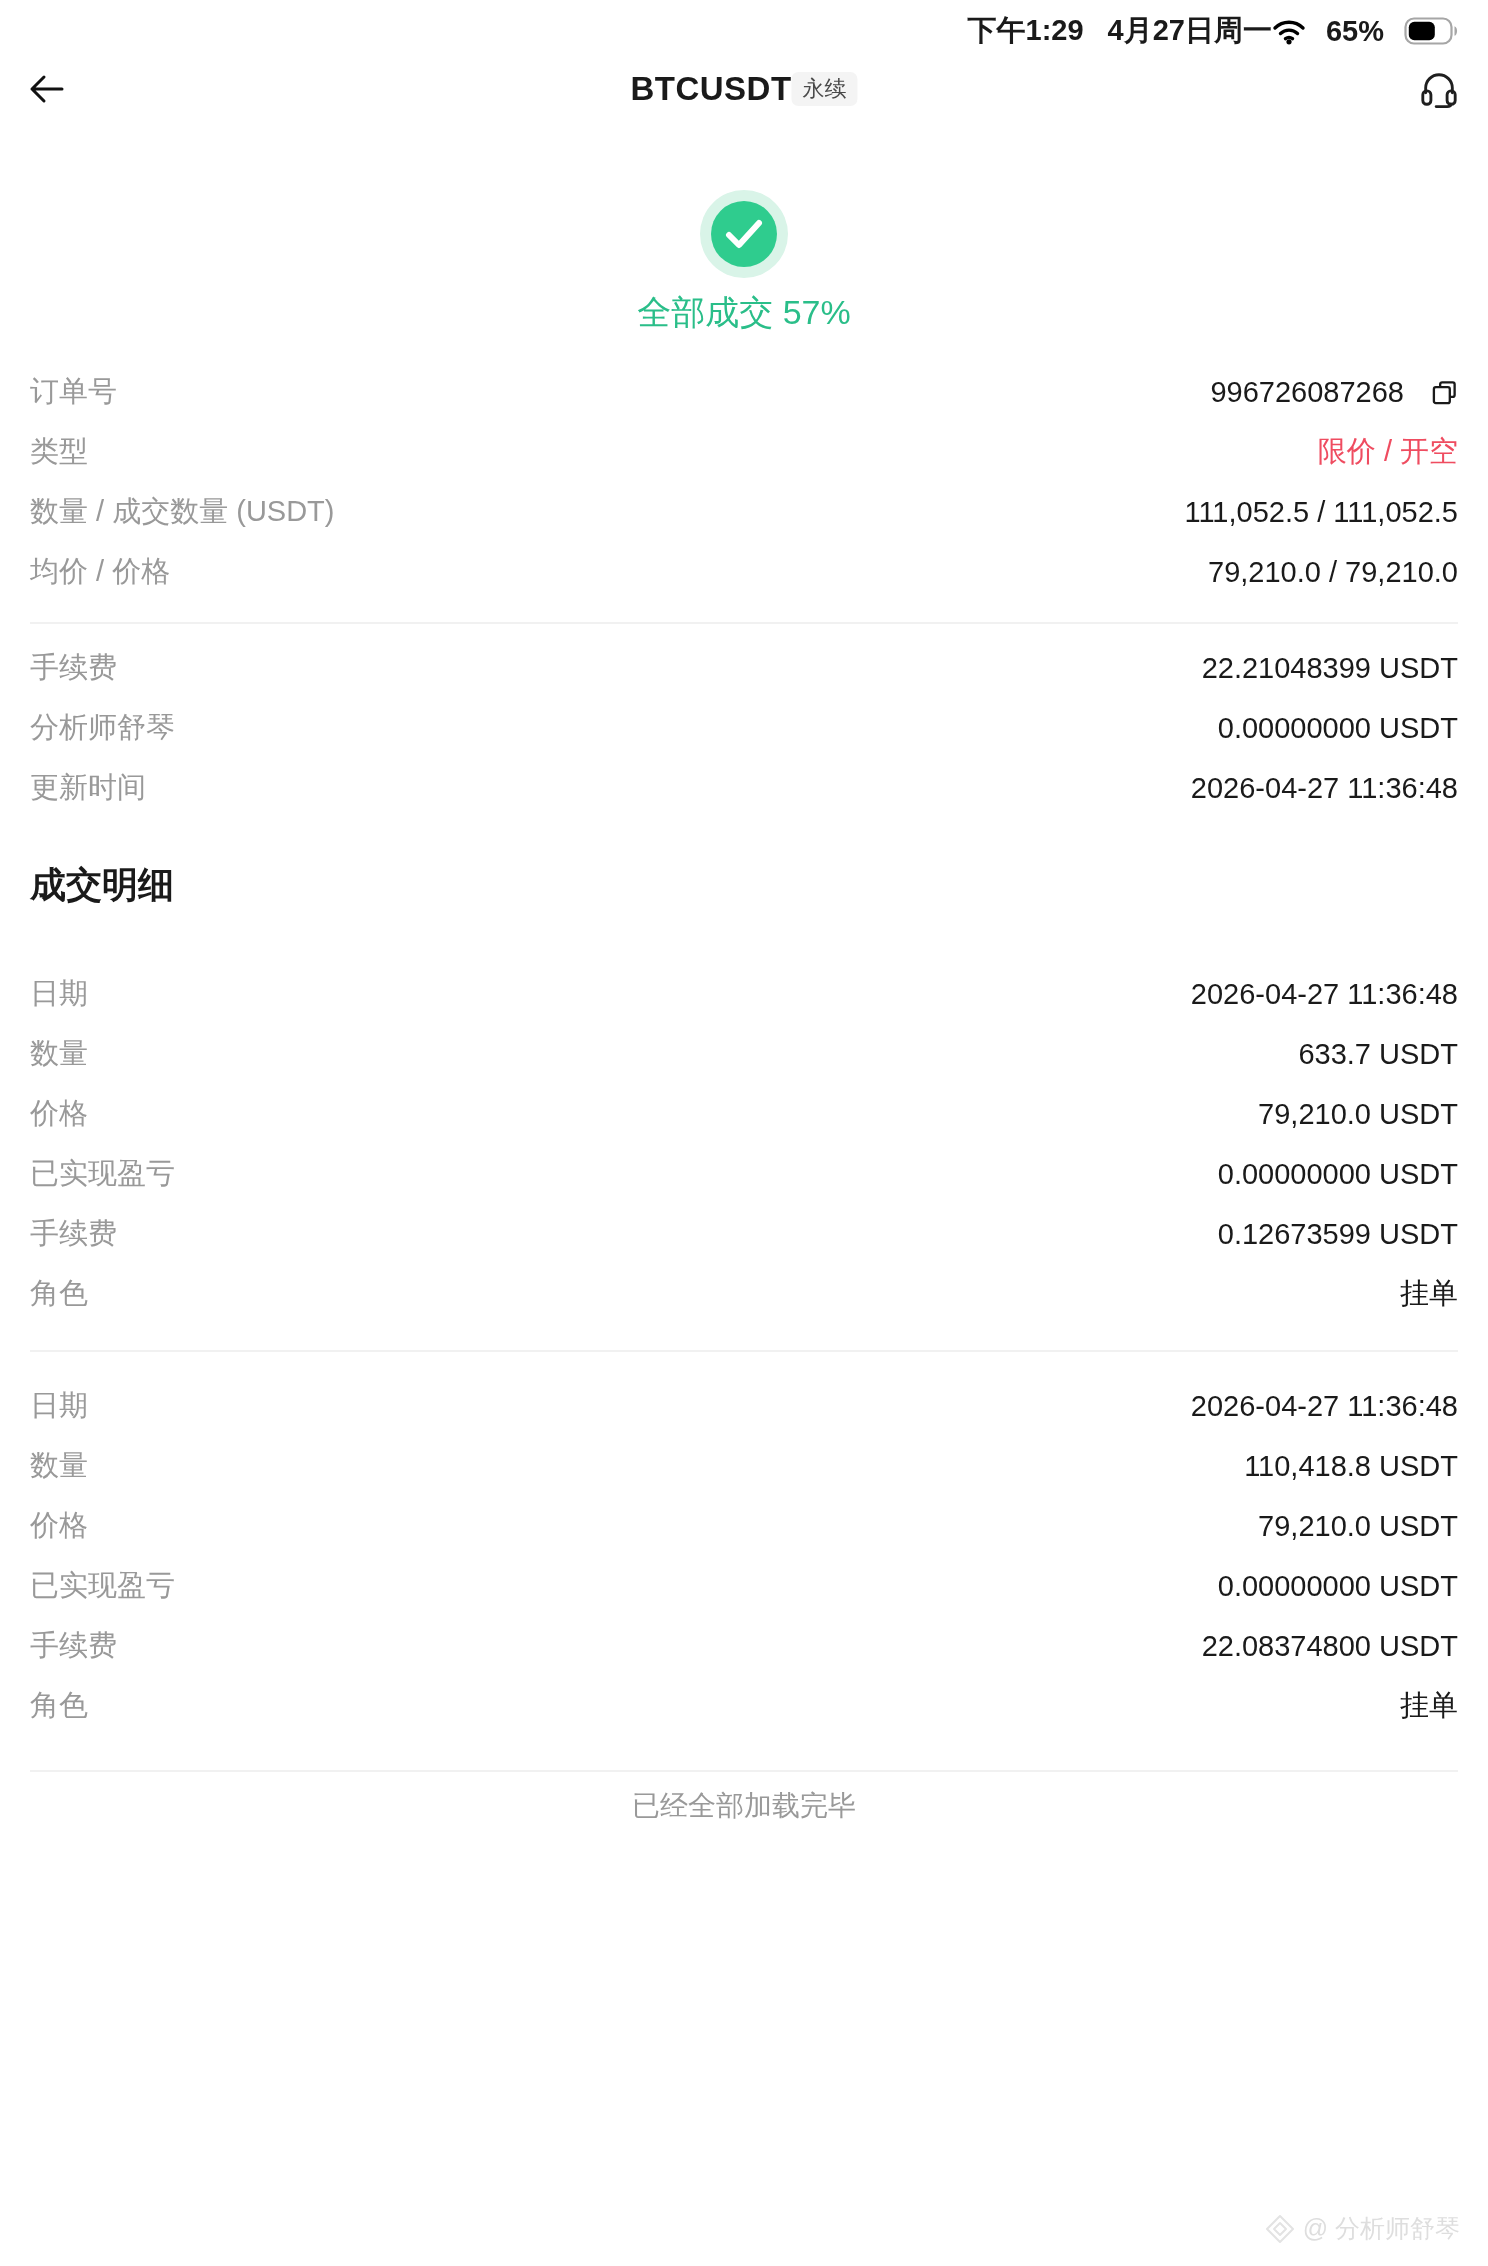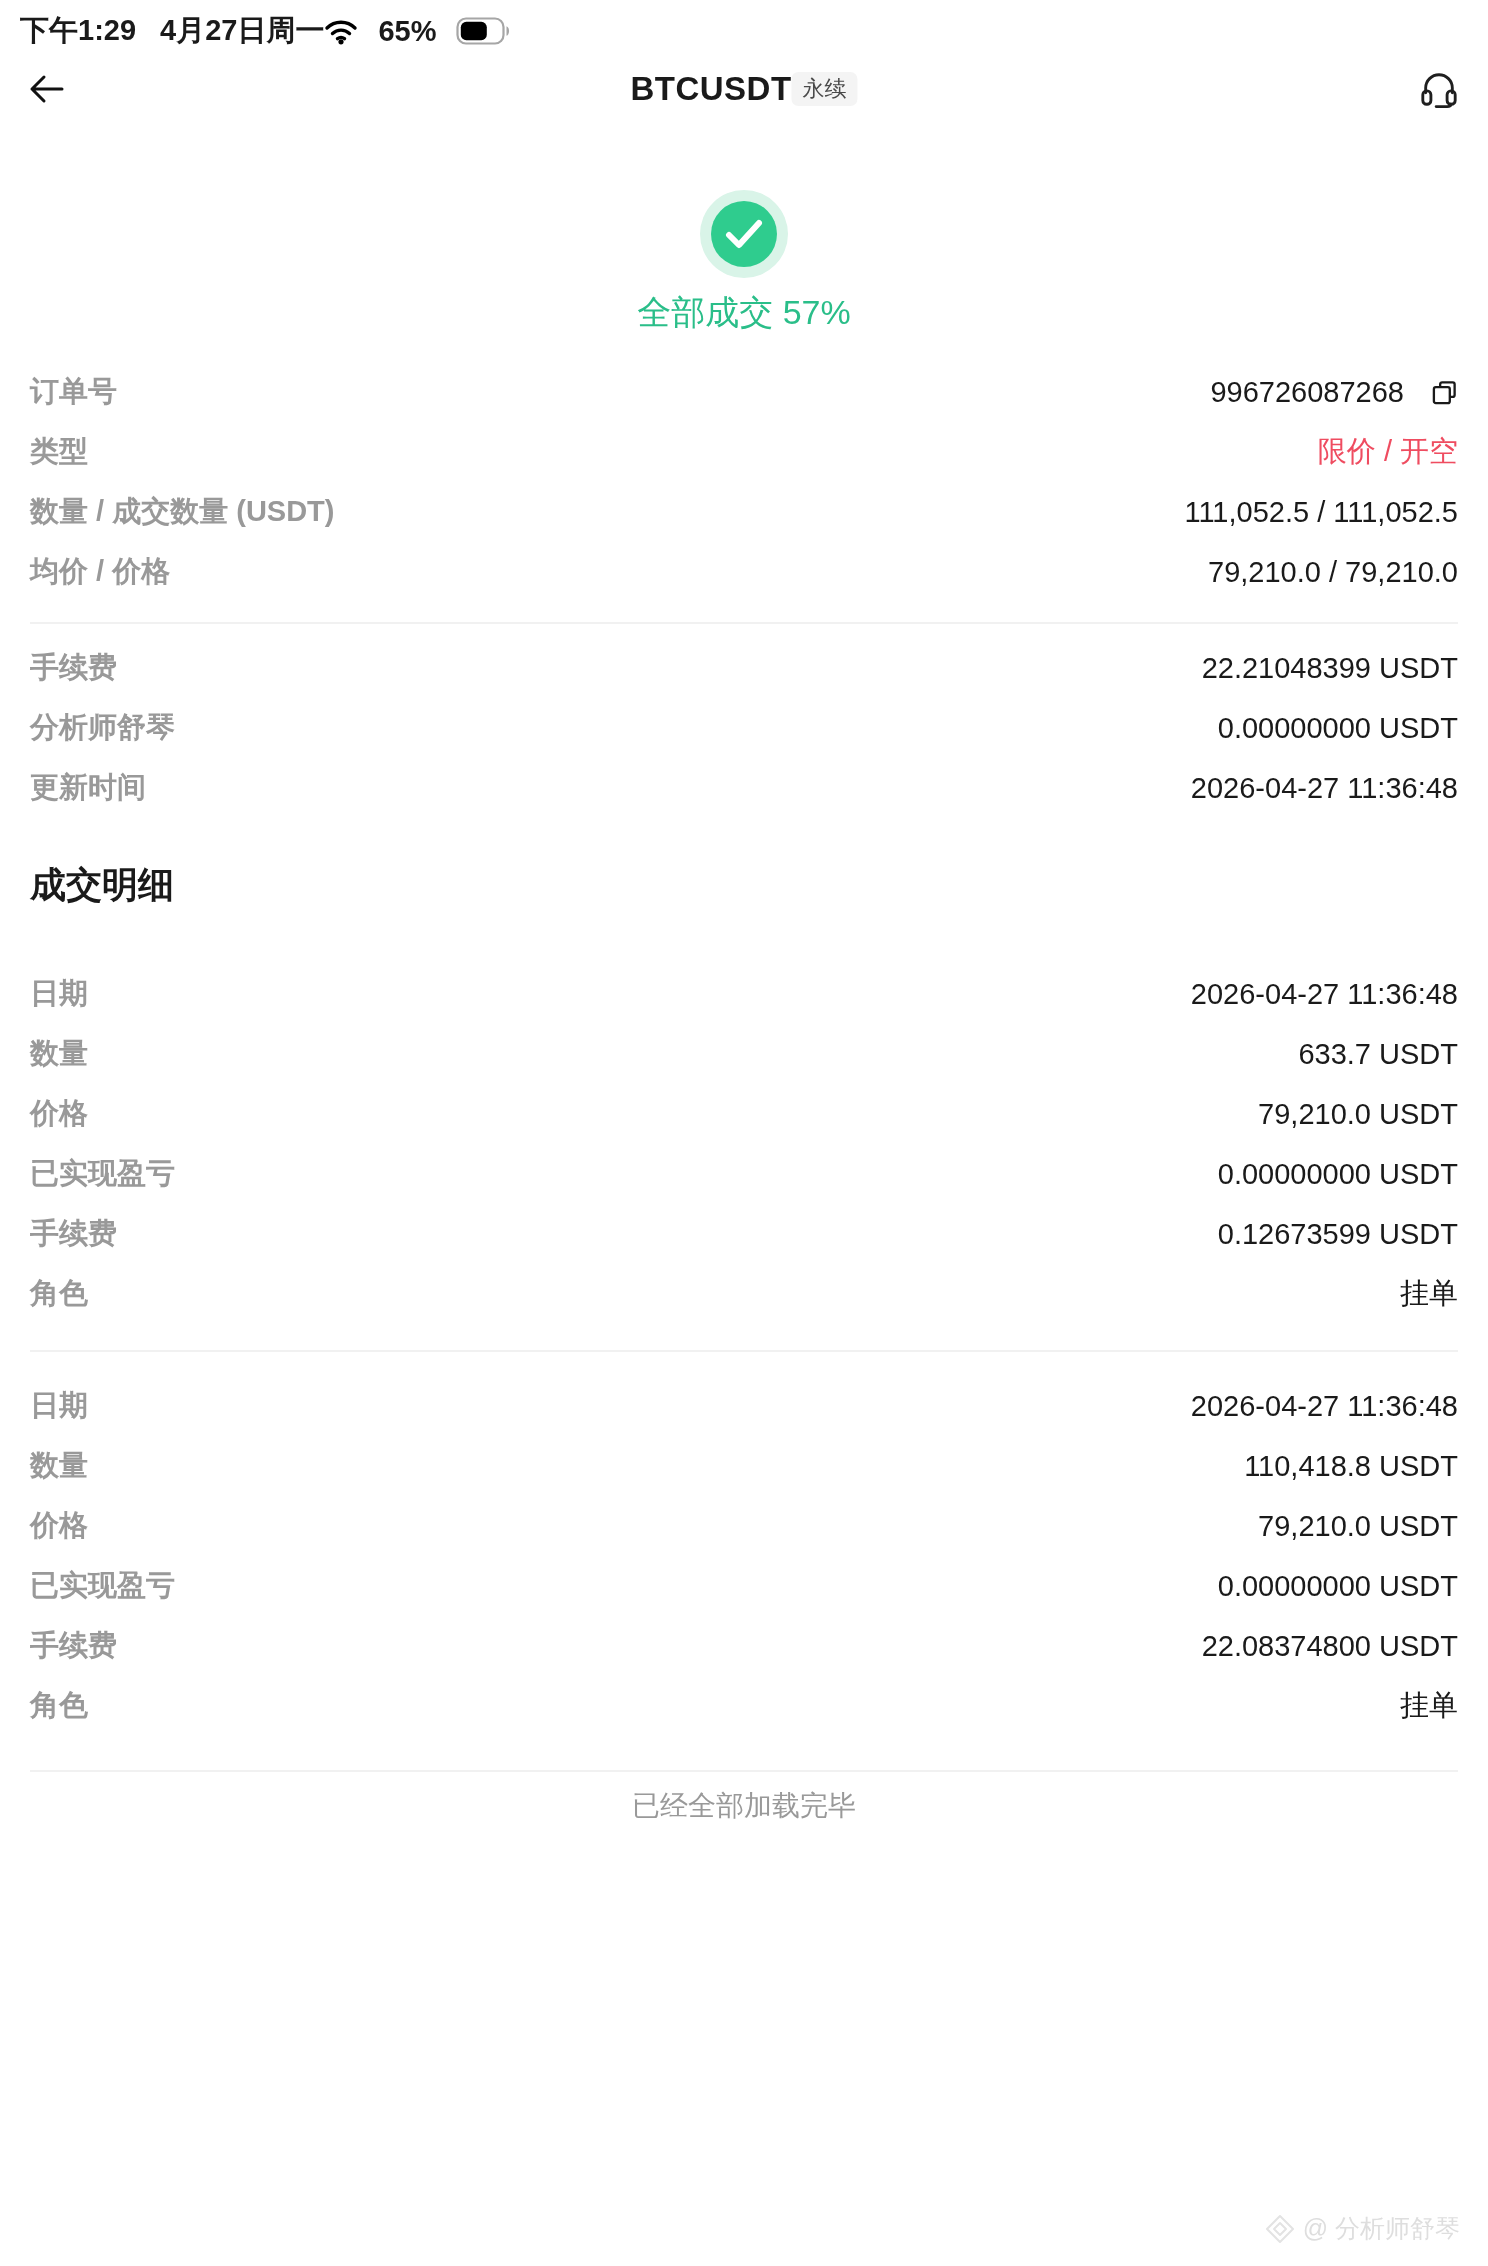--- a/index.html
+++ b/index.html
@@ -6,21 +6,21 @@
     --green-text:#2ABE89; --green-circle:#2FCC8E; --green-halo:#D9F4E8;
     --red:#EF4C60; --label:#999999; --value:#1A1A1A; --divider:#F1F1F1;
     --badge-bg:#F4F4F4; --badge-text:#4A4A4A; --watermark:#DEDEDE;
   }
   *{margin:0;padding:0;box-sizing:border-box;}
   html,body{background:#fff;}
   body{width:1488px;height:2266px;position:relative;overflow:hidden;
        font-family:"Liberation Sans","DejaVu Sans",sans-serif;color:var(--value);}
 
   
-  .status-bar{display:flex;justify-content:flex-start;align-items:center;
+  .status-bar{display:flex;justify-content:flex-end;align-items:center;
               padding:14px 28px 0 20px;height:48px;font-size:29px;font-weight:600;}
   .sb-left{display:flex;gap:24px;align-items:center;}
   .sb-right{display:flex;gap:20px;align-items:center;}
 
   
   .nav{position:relative;height:62px;margin-top:10px;}
   .nav-back{position:absolute;left:28px;top:50%;transform:translateY(-50%);
             width:44px;height:36px;display:flex;align-items:center;cursor:pointer;}
   .nav-center{position:absolute;left:50%;top:50%;transform:translate(-50%,-50%);
               display:flex;align-items:center;white-space:nowrap;}
@@ -36,21 +36,21 @@
   .check-circle{width:66px;height:66px;border-radius:50%;background:var(--green-circle);
         display:flex;align-items:center;justify-content:center;}
   .success-label{margin-top:12px;height:44px;line-height:44px;font-size:34px;
                  font-weight:500;color:var(--green-text);}
 
   
   .rows{margin-top:28px;}
   .rows.secondary{margin-top:14px;}
   .row{height:60px;display:flex;align-items:center;justify-content:space-between;
        padding:0 30px;font-size:29px;}
-  .row .label{color:var(--label);font-weight:700;}
+  .row .label{color:var(--label);font-weight:400;}
   .row .value{color:var(--value);display:flex;align-items:center;gap:27px;}
   .row .value.red{color:var(--red);}
 
   .divider{height:2px;background:var(--divider);margin:0 30px;}
   .divider.d1{margin-top:20px;}
   .divider.d2{margin-top:26px;}
   .divider.d3{margin-top:34px;}
 
   .section-title{margin-top:44px;padding:0 30px;font-size:36px;font-weight:700;
                  height:46px;line-height:46px;}

